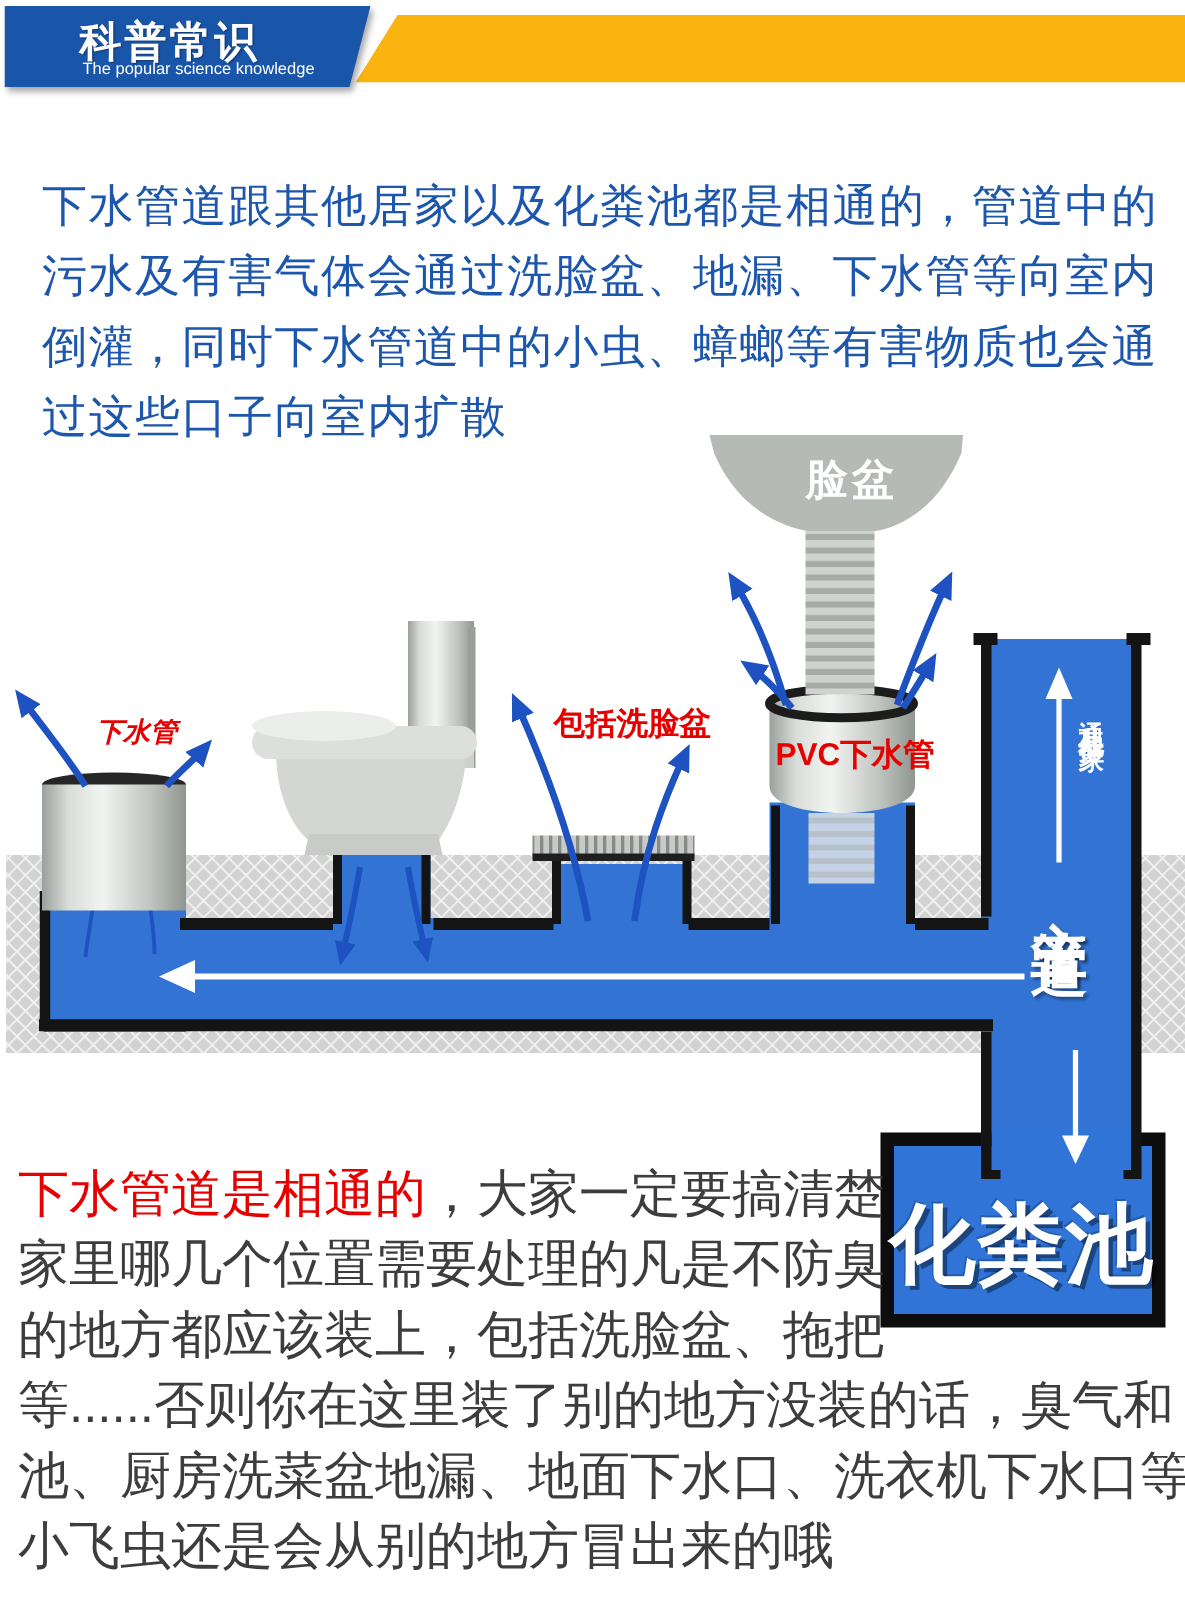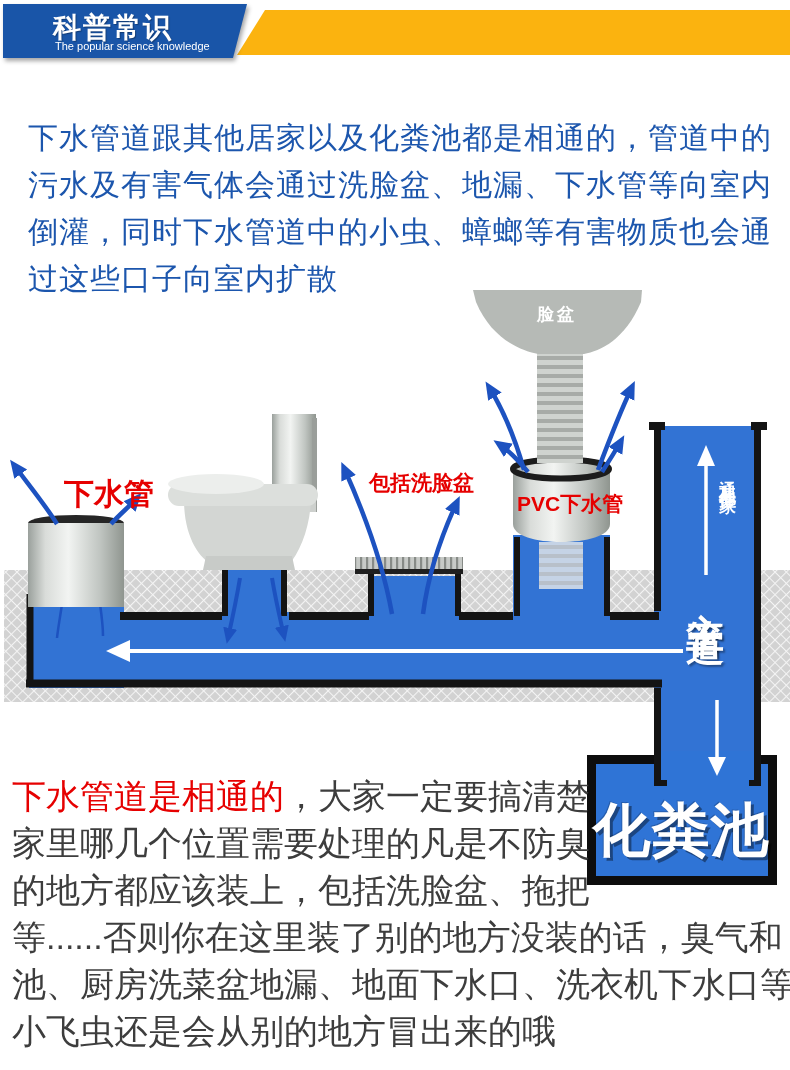--- a/index.html
+++ b/index.html
@@ -33,22 +33,22 @@
   
   .diagram{position:absolute;left:0;top:0;width:790px;height:1070px;z-index:1;}
   .pipe-fill{fill:var(--pipe-blue);}
   .pipe-stroke{stroke:var(--pipe-border);fill:none;}
   .arrow-stroke{stroke:var(--arrow-blue);fill:none;}
   #arrB path{fill:var(--arrow-blue);}
 
   
   .lbl{position:absolute;z-index:2;white-space:nowrap;line-height:1;}
   .lbl-red{color:var(--label-red);font-weight:bold;}
-  .lbl-basin{left:537px;top:306px;font-size:17px;color:#fff;font-weight:bold;letter-spacing:3px;text-align:right;}
-  .lbl-drain{left:64px;top:479px;font-size:30px;}
+  .lbl-basin{left:537px;top:306px;font-size:28px;color:#fff;font-weight:bold;letter-spacing:3px;text-align:right;}
+  .lbl-drain{left:64px;top:479px;font-size:18px;font-style:italic;}
   .lbl-floor{left:369px;top:472px;font-size:21px;}
   .lbl-pvc{left:517px;top:493px;font-size:21px;}
   .lbl-other{left:719px;top:467px;font-size:17px;color:#fff;font-weight:bold;
              writing-mode:vertical-rl;letter-spacing:4px;}
   .lbl-main{left:686px;top:582px;font-size:38px;color:#fff;font-weight:bold;
             writing-mode:vertical-rl;letter-spacing:8px;
             text-shadow:2px 2px 2px rgba(0,0,0,.35);}
   .lbl-tank{left:590px;top:801px;width:182px;text-align:center;font-size:58px;color:#fff;
             font-weight:bold;letter-spacing:1px;
             text-shadow:3px 3px 0 rgba(0,0,0,.4), -1px -1px 0 rgba(0,0,0,.2);}

